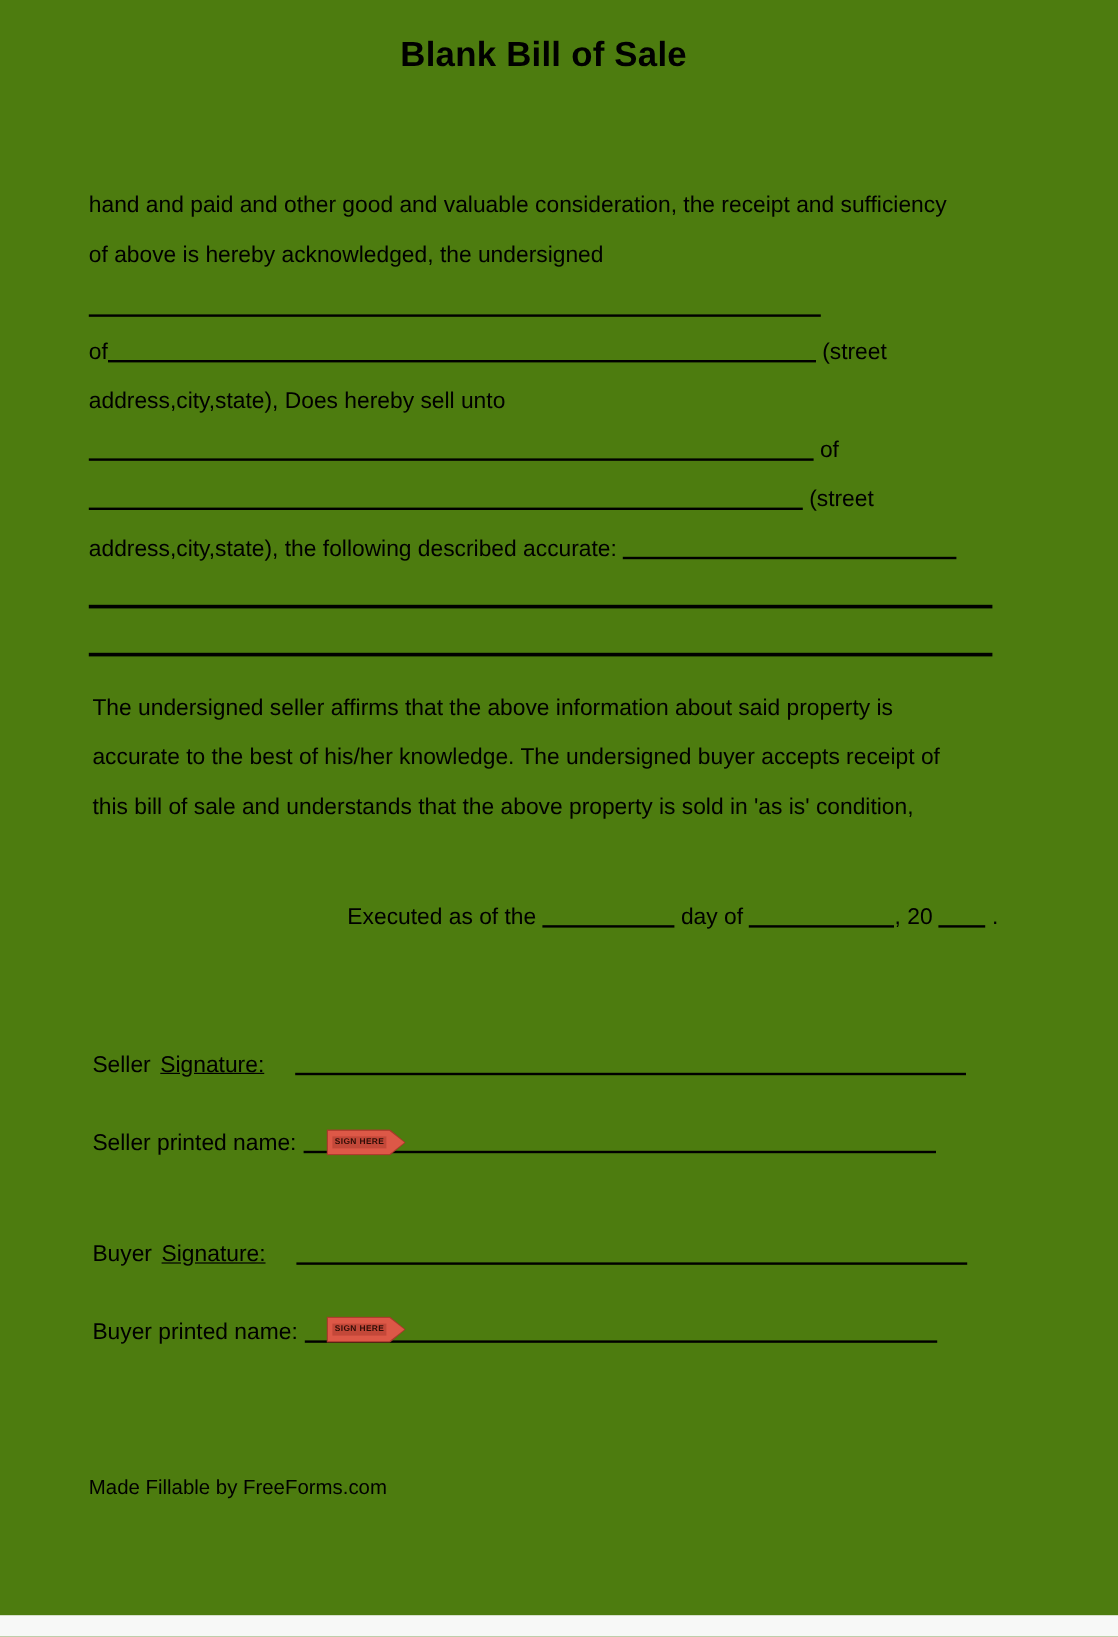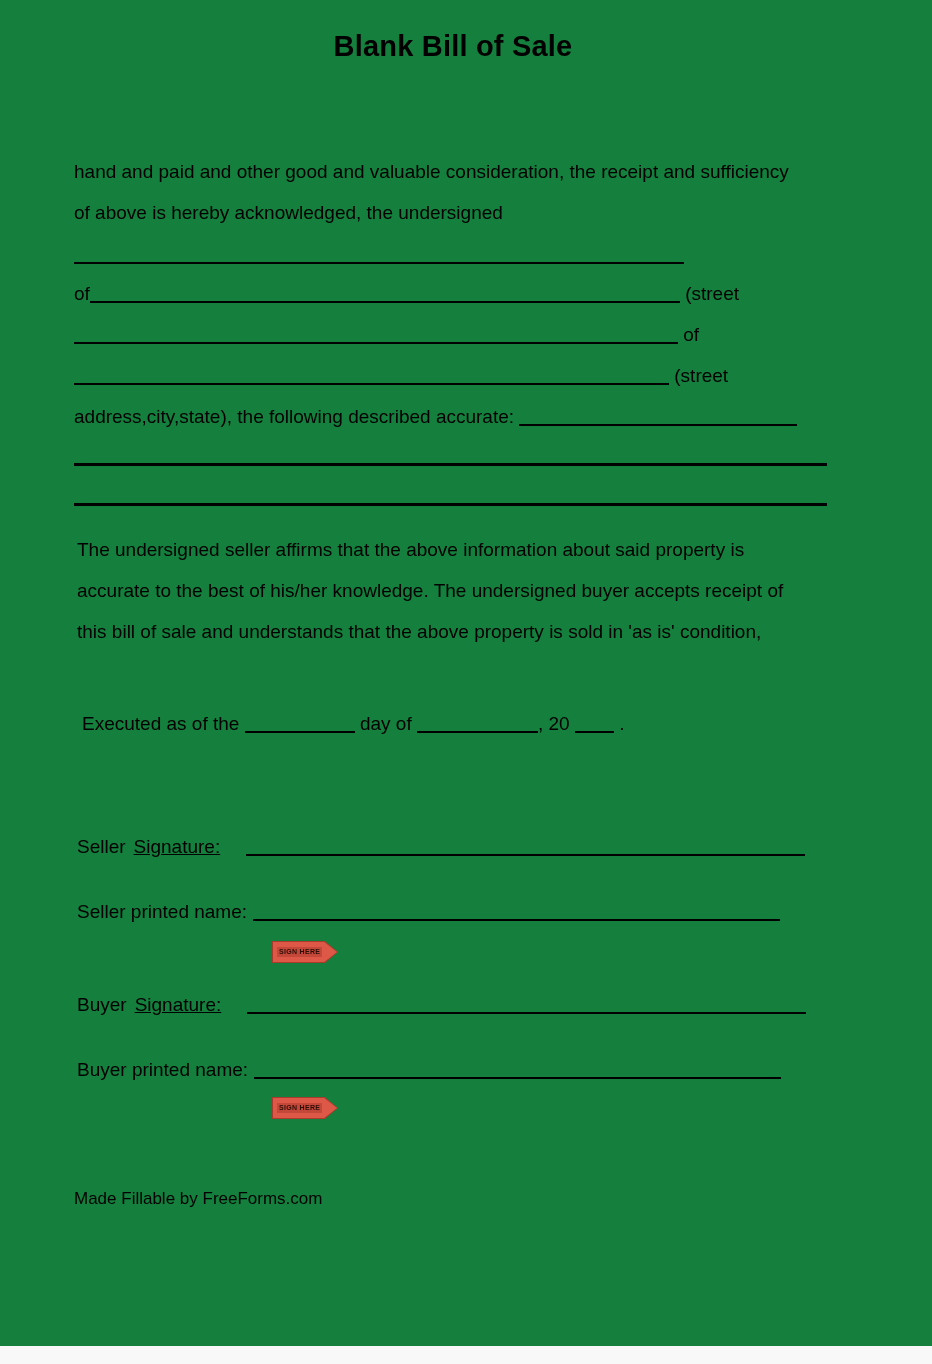--- a/index.html
+++ b/index.html
@@ -1,20 +1,20 @@
 <!DOCTYPE html>
 <html><head>
 <meta charset="utf-8">
 <style>
   * { margin:0; padding:0; box-sizing:border-box; }
   html,body { background:#ffffff; }
   .page {
     position:relative;
     width:932px; height:1364px;
-    background:#15803d;
+    background:#4d7c0f;
     color:#000000;
     font-family:"Liberation Sans", sans-serif;
     font-size:19px;
     overflow:hidden;
   }
   .content { padding:0 100px 0 74px; }
   h1.title {
     margin-top:32px;
     text-align:center;
     font-size:29px;
@@ -44,21 +44,21 @@
     border-top:3px solid #000;
     height:0; width:753px;
   }
 
   .mt-intro   { margin-top:90px; }
   .mt-nameline{ margin-top:29px; }
   .mt-ofline  { margin-top:9px; }
   .mt-fline1  { margin-top:26px; }
   .mt-fline2  { margin-top:37px; }
   .mt-affirm  { margin-top:23px; padding-left:3px; }
-  .mt-exec    { margin-top:51px; padding-left:8px; }
+  .mt-exec    { margin-top:51px; padding-left:8px;text-align:right; }
   .mt-sellersig { margin-top:82px; padding-left:3px; }
   .mt-printed { margin-top:24px; padding-left:3px; }
   .mt-buyersig{ margin-top:52px; padding-left:3px; }
   .mt-footer  { margin-top:99px; font-size:17px; line-height:20px; }
 
   .sig-word { margin-left:8px;text-decoration:underline; }
   .sig-line { margin-left:26px; }
   .pn-line  { margin-left:6px; }
 
   
@@ -105,20 +105,21 @@
     <div class="para mt-intro">
       <div class="line">hand and paid and other good and valuable consideration, the receipt and sufficiency</div>
       <div class="line">of above is hereby acknowledged, the undersigned</div>
     </div>
 
     <div class="rule mt-nameline"></div>
 
     <div class="para mt-ofline">
       <div class="line"><span>of</span><span class="blank w590"></span>
         <span>(street</span></div>
+      <div class="line">address,city,state), Does hereby sell unto</div>
     </div>
 
     <div class="para">
       <div class="line"><span class="blank w604"></span>
         <span>of</span></div>
       <div class="line"><span class="blank w595"></span>
         <span>(street</span></div>
       <div class="line"><span>address,city,state), the following described accurate:</span>
         <span class="blank w278"></span></div>
     </div>

